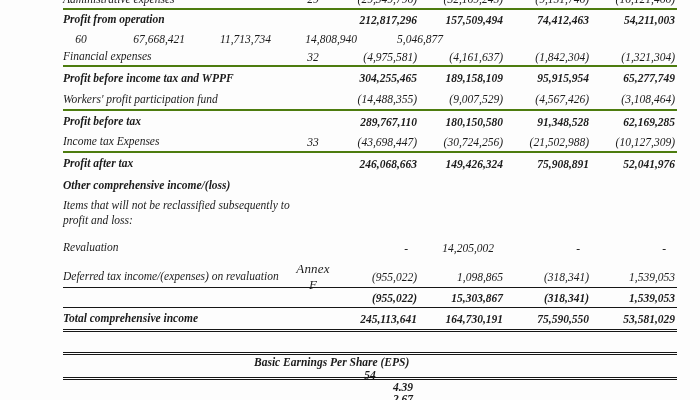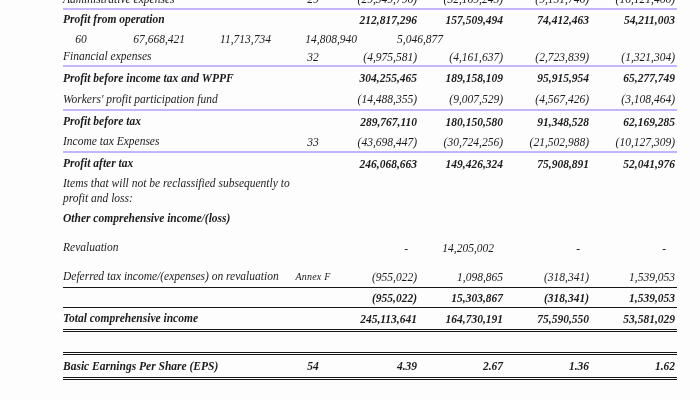--- a/index.html
+++ b/index.html
@@ -9,29 +9,29 @@
     font-family:"Liberation Serif","DejaVu Serif",serif;
     font-size:11.5px;
   }
   .sheet{position:absolute;left:0;top:0;width:700px;height:400px;overflow:hidden;}
   .fintable{position:absolute;left:63px;top:-10px;width:614px;}
   .row{display:flex;align-items:center;box-sizing:border-box;font-style:italic;}
   .cell{box-sizing:border-box;}
   .label{width:232px;white-space:nowrap;overflow:visible;line-height:1.22;}
   .label .l2{white-space:nowrap;}
   .note{width:36px;text-align:center;flex:none;}
-  .note.small{font-size:10px;letter-spacing:.2px;}
+  .note.small{font-size:13px;letter-spacing:.2px;}
   .val{width:86px;text-align:right;white-space:nowrap;flex:none;}
   .bold{font-weight:700;}
   .h19{height:19px}.h20{height:20px}.h21{height:21px}.h22{height:22px}
   .h24{height:24px}.h28{height:28px}.h33{height:33px}.h37{height:37px}
-  .bb2{border-bottom:2px solid #c4b5fd;}
+  .bb2{border-bottom:2px solid #4d7c0f;}
   .bb1{border-bottom:1.6px solid #161616;}
   .bbd{border-bottom:3px double #161616;}
-  .btd{border-top:3px double #161616;}
+  .btd{border-top:3px double #161616;flex-direction:column;}
   .ins .val{padding-right:9px;}
   .spacer{height:20px;}
 </style>
 </head>
 <body>
 
 <div class="sheet">
   <div class="fintable">
       <div class="row h20 bb2">
         <div class="cell label">
@@ -60,21 +60,21 @@
         <div class="cell val">14,808,940</div>
         <div class="cell val">5,046,877</div>
       </div>
       <div class="row h19 bb2">
         <div class="cell label">
           <div>Financial expenses</div>
         </div>
         <div class="cell note">32</div>
         <div class="cell val">(4,975,581)</div>
         <div class="cell val">(4,161,637)</div>
-        <div class="cell val">(2,723,839)</div>
+        <div class="cell val">(1,842,304)</div>
         <div class="cell val">(1,321,304)</div>
       </div>
       <div class="row h22 bold">
         <div class="cell label">
           <div>Profit before income tax and WPPF</div>
         </div>
         <div class="cell note"></div>
         <div class="cell val">304,255,465</div>
         <div class="cell val">189,158,109</div>
         <div class="cell val">95,915,954</div>
@@ -113,34 +113,34 @@
       <div class="row h21 bold">
         <div class="cell label">
           <div>Profit after tax</div>
         </div>
         <div class="cell note"></div>
         <div class="cell val">246,068,663</div>
         <div class="cell val">149,426,324</div>
         <div class="cell val">75,908,891</div>
         <div class="cell val">52,041,976</div>
       </div>
+      <div class="row h22 bold">
+        <div class="cell label">
+          <div>Other comprehensive income/(loss)</div>
+        </div>
+        <div class="cell note"></div>
+        <div class="cell val"></div>
+        <div class="cell val"></div>
+        <div class="cell val"></div>
+        <div class="cell val"></div>
+      </div>
       <div class="row h33">
         <div class="cell label">
           <div>Items that will not be reclassified subsequently to</div>
           <div class="l2">profit and loss:</div>
-        </div>
-        <div class="cell note"></div>
-        <div class="cell val"></div>
-        <div class="cell val"></div>
-        <div class="cell val"></div>
-        <div class="cell val"></div>
-      </div>
-      <div class="row h22 bold">
-        <div class="cell label">
-          <div>Other comprehensive income/(loss)</div>
         </div>
         <div class="cell note"></div>
         <div class="cell val"></div>
         <div class="cell val"></div>
         <div class="cell val"></div>
         <div class="cell val"></div>
       </div>
       <div class="row h37 ins">
         <div class="cell label">
           <div class="l2">Revaluation</div>

